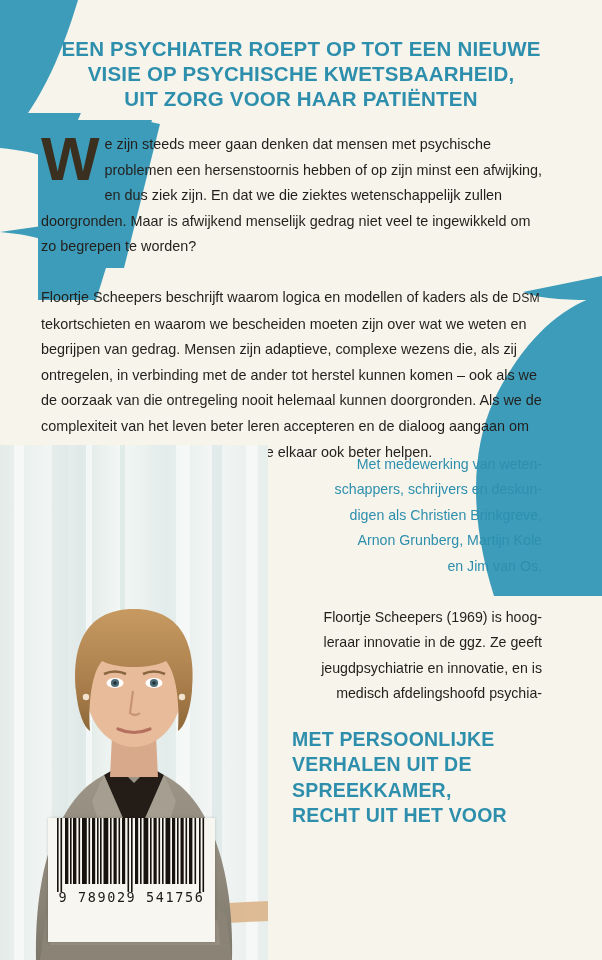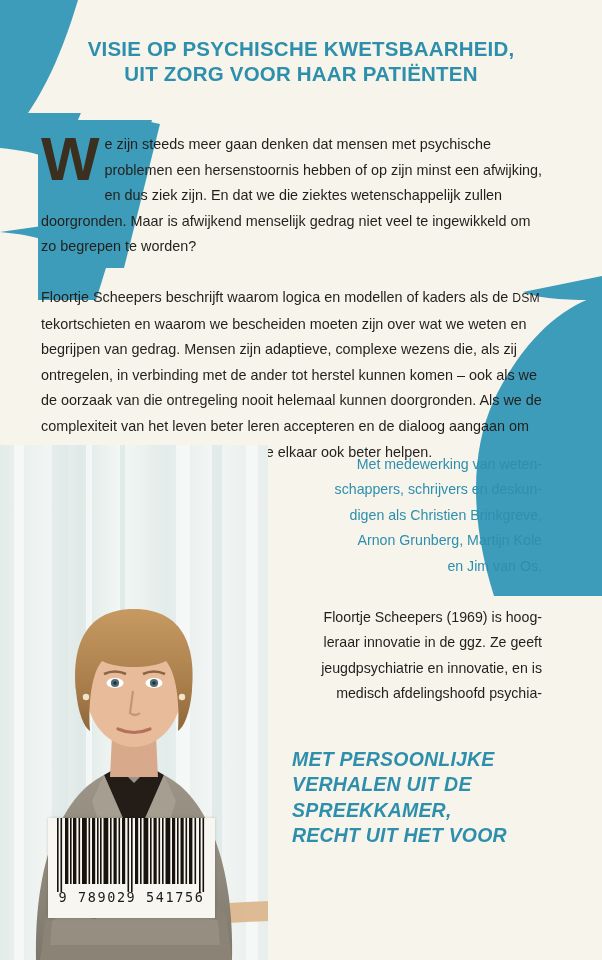--- a/index.html
+++ b/index.html
@@ -77,21 +77,21 @@
     overflow: hidden;
   }
   .photo-svg { display: block; }
 
   
   .barcode {
     position: absolute;
     left: 48px;
     top: 818px;
     width: 167px;
-    height: 100px;
+    height: 124px;
     background: #f8f6f0;
     box-shadow: 0 0 3px rgba(0,0,0,0.18);
   }
   .barcode-bars {
     position: absolute;
     left: 8px;
     top: 0px;
     width: 151px;
     height: 74px;
   }
@@ -122,27 +122,26 @@
   }
   .block-bio {
     margin-top: 26px;
     color: #231f1c;
     font-size: 14.2px;
     line-height: 25.4px;
     text-align: right;
   }
   .block-bio .sc { font-size: 12.2px; letter-spacing: 0.2px; }
   .tagline {
-    margin-top: 40px;
+    margin-top: 20px;
     color: #2e8fad;
     font-weight: bold;
     font-size: 19.5px;
     line-height: 25.5px;
     letter-spacing: 0.2px;
-    font-style: italic;
   }
   .block-contrib p, .block-bio p, .tagline p { margin: 0; white-space: nowrap; }
 </style>
 </head>
 <body>
 
 <div class="cover">
 
   <svg class="shapes" viewBox="0 0 602 960">
 
@@ -161,20 +160,21 @@
              C 470,452 470,520 494,596
              L 602,596 Z"></path>
 
     <path fill="#3d9cb9" d="M 523,292 L 602,276 L 602,300 C 570,300 544,300 523,292 Z"></path>
 
     <path fill="#3d9cb9" d="M 0,662 L 36,662 L 0,960 Z"></path>
     <path fill="#3d9cb9" d="M 0,668 L 40,660 L 124,960 L 0,960 Z"></path>
   </svg>
 
   <div class="headline">
+    <div>EEN PSYCHIATER ROEPT OP TOT EEN NIEUWE</div>
     <div>VISIE OP PSYCHISCHE KWETSBAARHEID,</div>
     <div>UIT ZORG VOOR HAAR PATIËNTEN</div>
   </div>
 
   <div class="body-copy">
     <p>
       <span class="dropcap">W</span><span>e zijn steeds meer gaan denken dat mensen met psychische problemen een hersenstoornis hebben of op zijn minst een afwijking, en dus ziek zijn. En dat we die ziektes wetenschappelijk zullen doorgronden. Maar is afwijkend menselijk gedrag niet veel te ingewikkeld om zo begrepen te worden?</span>
     </p>
     <div class="para-gap"></div>
     <p><span>Floortje Scheepers beschrijft waarom logica en modellen of kaders als de </span><span class="sc">DSM</span><span> tekortschieten en waarom we bescheiden moeten zijn over wat we weten en begrijpen van gedrag. Mensen zijn adaptieve, complexe wezens die, als zij ontregelen, in verbinding met de ander tot herstel kunnen komen – ook als we de oorzaak van die ontregeling nooit helemaal kunnen doorgronden. Als we de complexiteit van het leven beter leren accepteren en de dialoog aangaan om elkaar beter te begrijpen, kunnen we elkaar ook beter helpen.</span></p>

